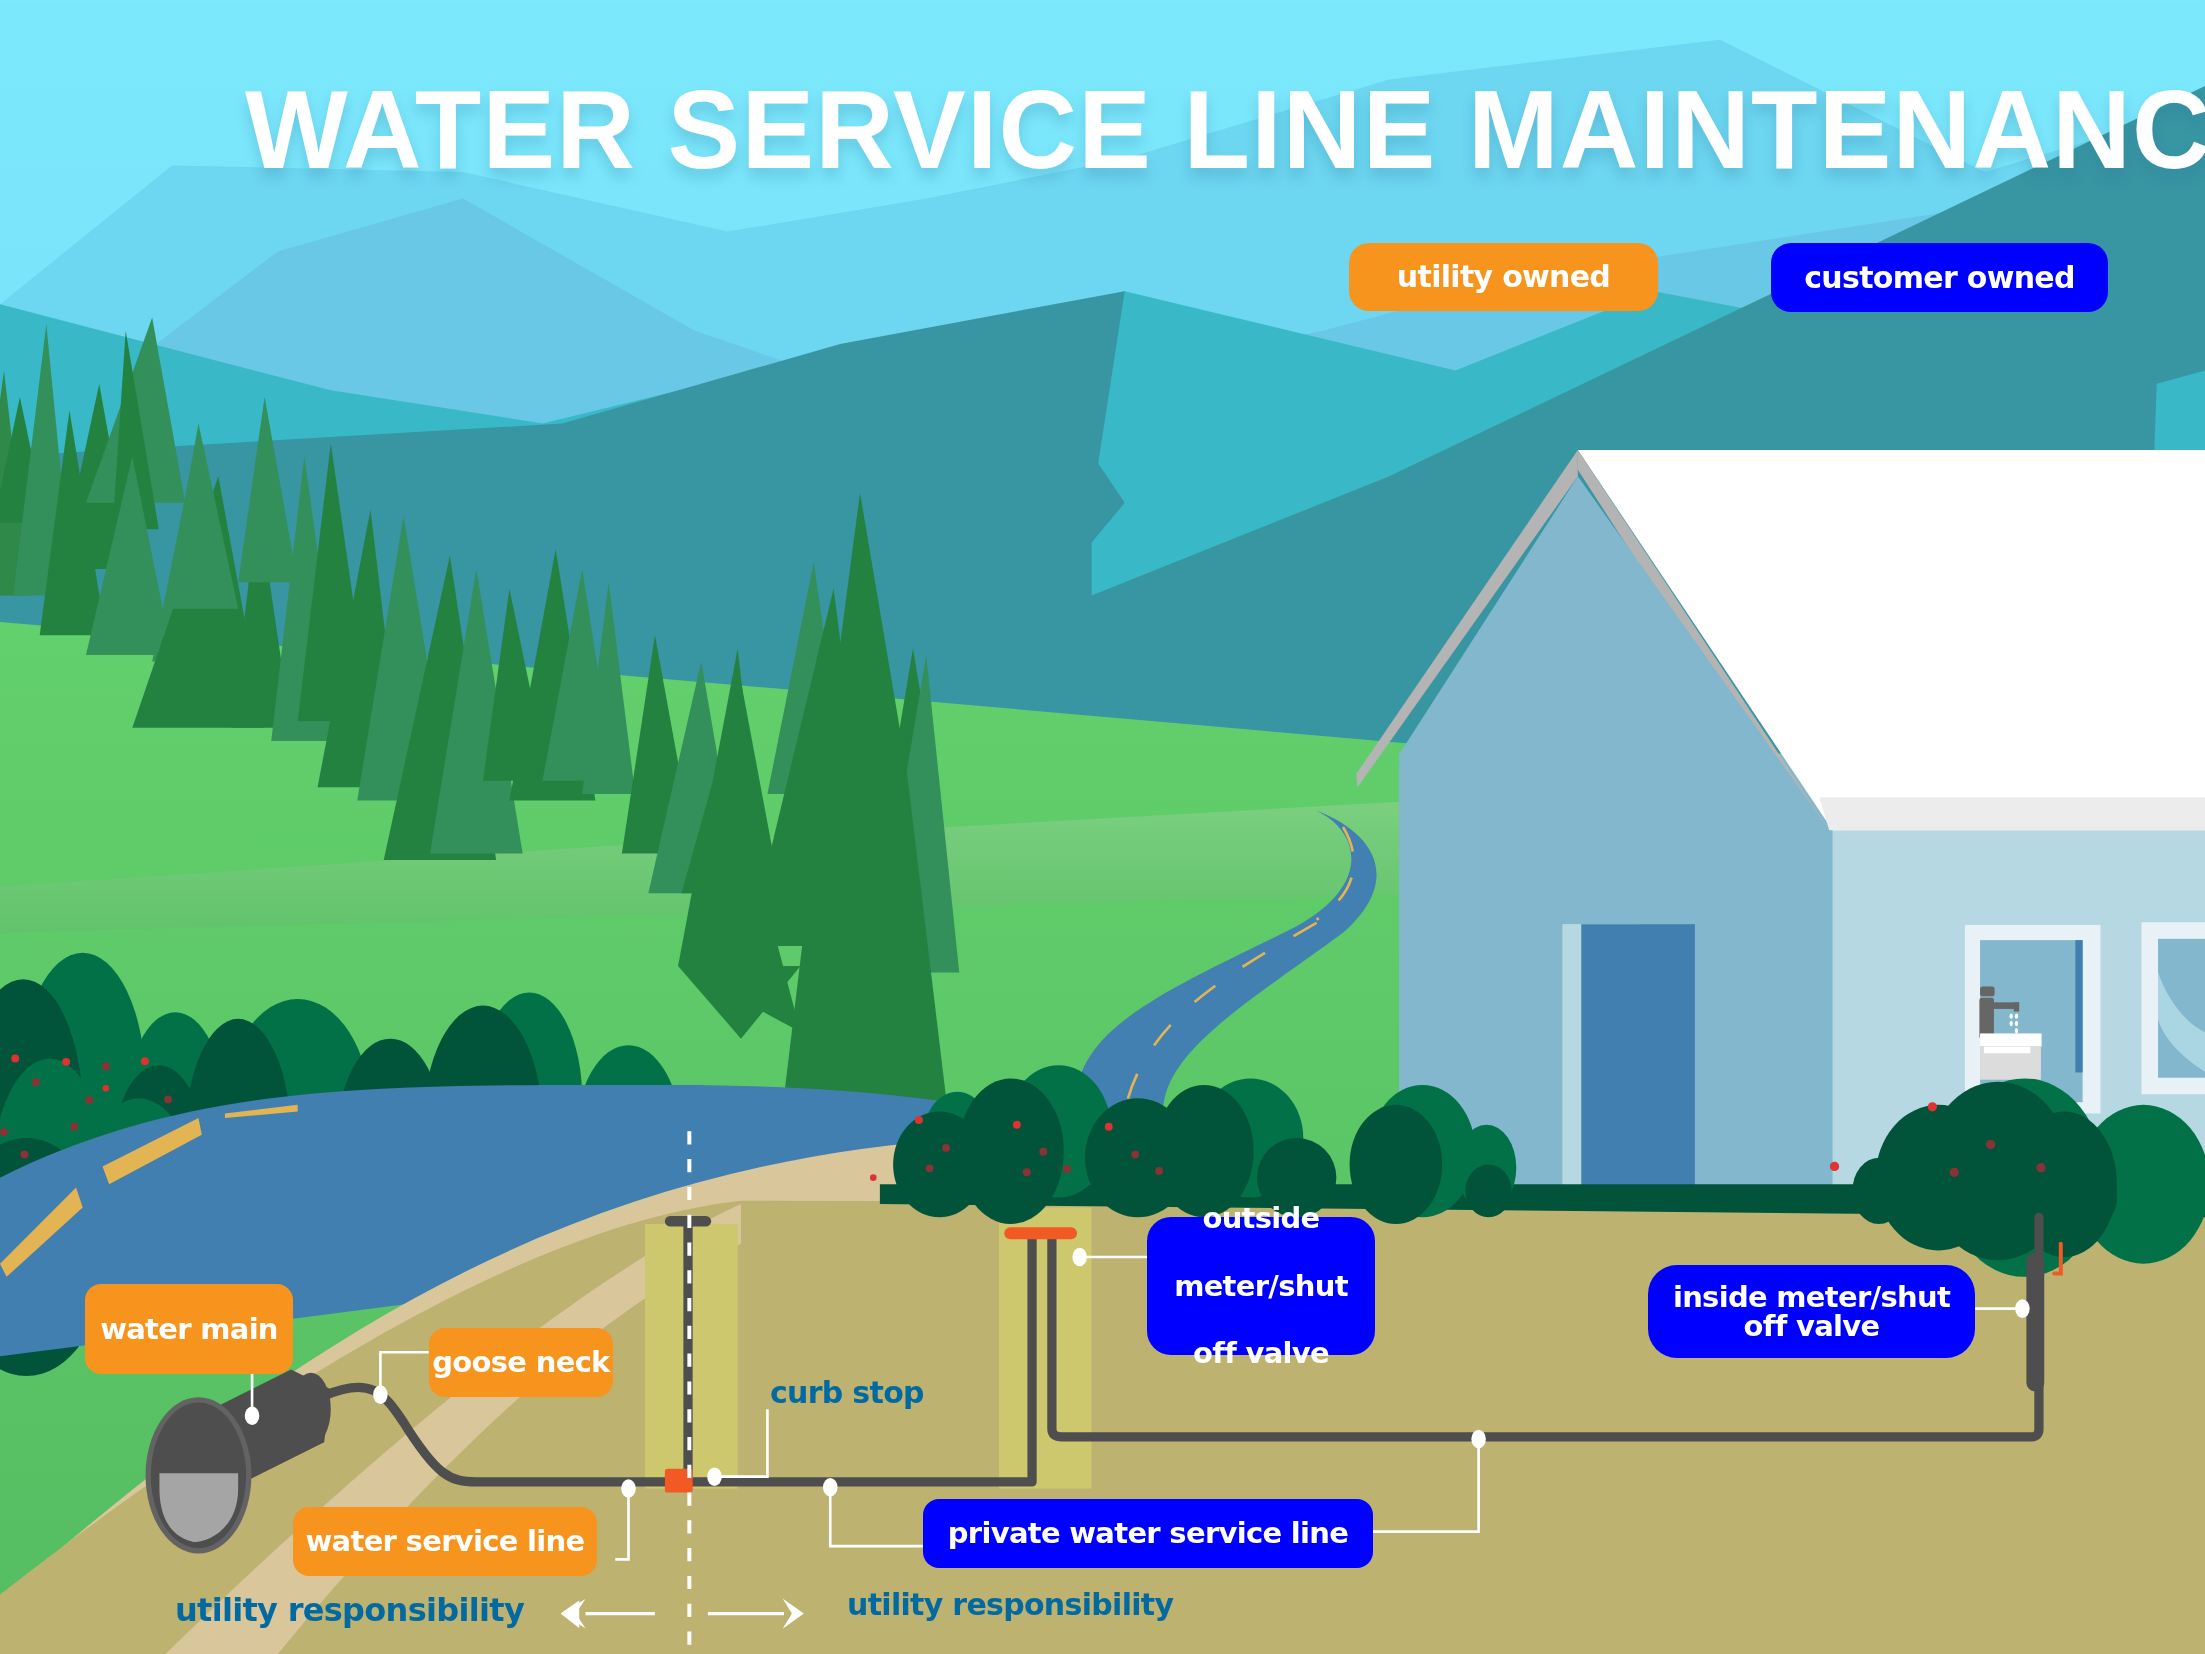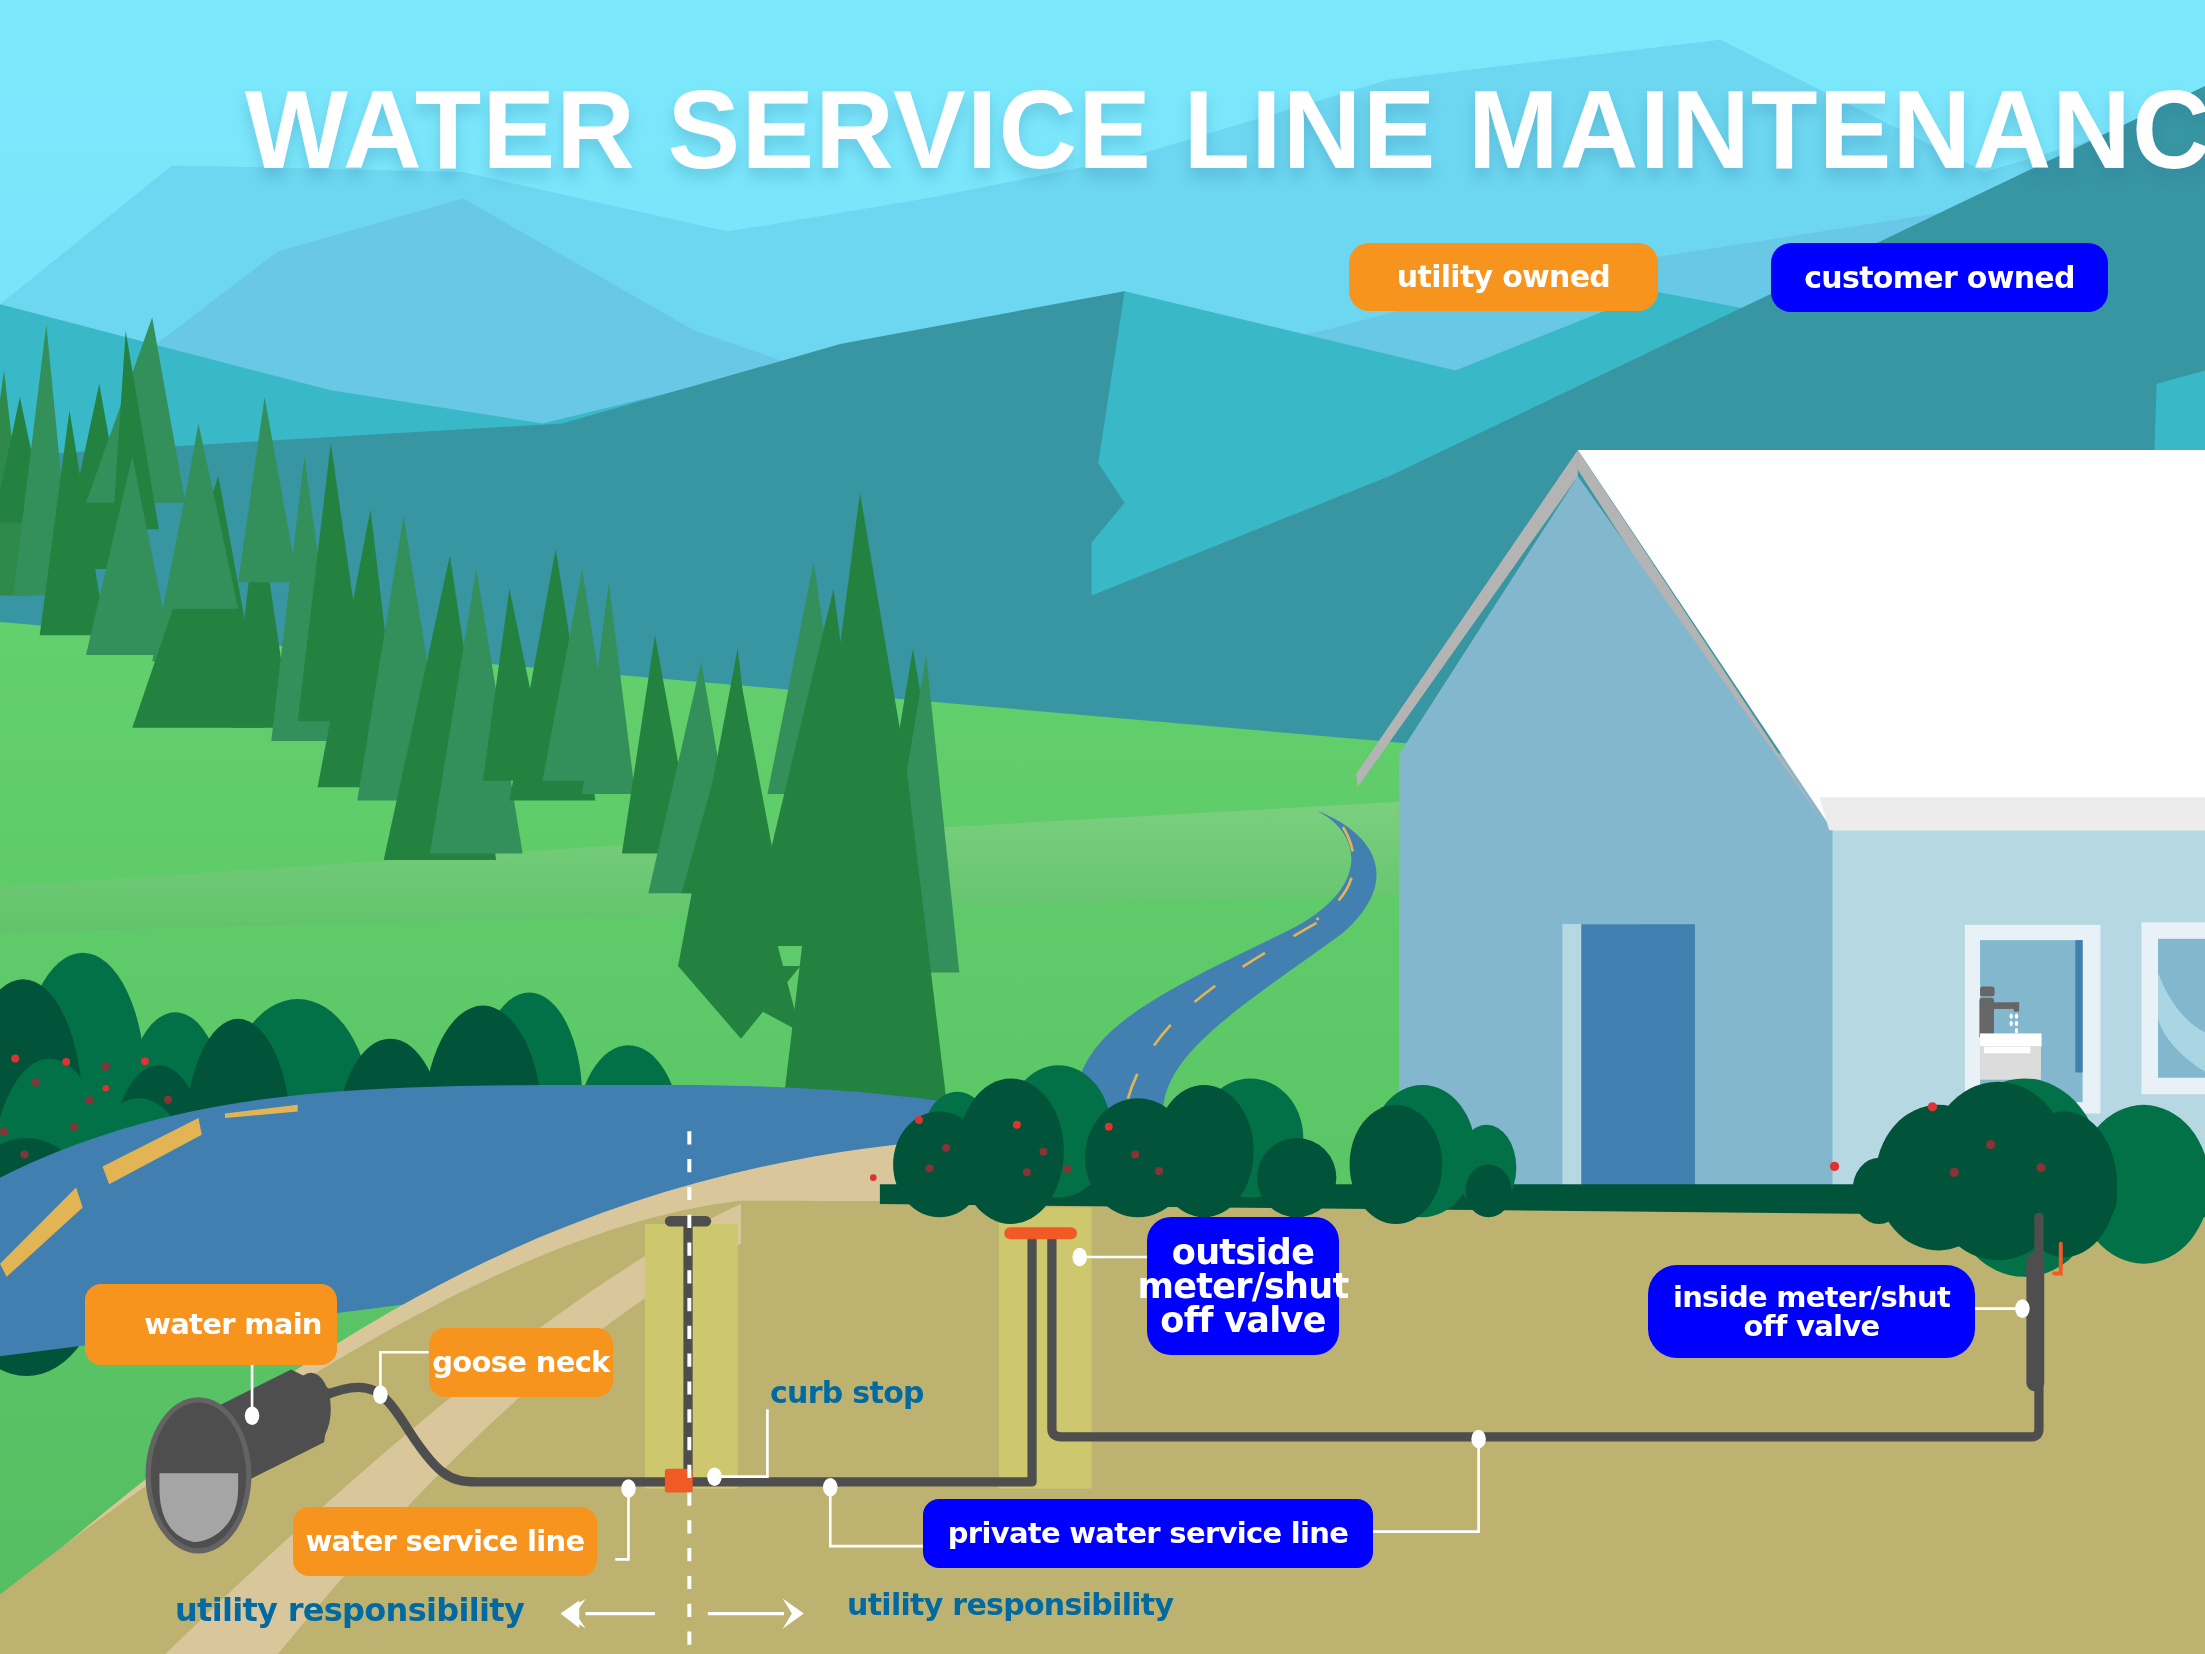--- a/index.html
+++ b/index.html
@@ -283,26 +283,26 @@
       <polygon points="1215,2439 1183,2416 1197,2439 1183,2462" stroke="none"></polygon>
     </g>
   </g>
 </svg>
 
 <div class="title">WATER SERVICE LINE MAINTENANCE</div>
 
 <div class="tag orange" style="left:1349px; top:243px; width:309px; height:68px; font-size:30px;">utility owned</div>
 <div class="tag blue" style="left:1771px; top:243px; width:337px; height:69px; font-size:30px;">customer owned</div>
 
-<div class="tag orange" style="left:85px; top:1284px; width:208px; height:81px; font-size:29px; border-radius:16px;padding-left:44px;">water main</div>
+<div class="tag orange" style="left:85px; top:1284px; width:208px; height:90px; font-size:29px; border-radius:16px;">water main</div>
 <div class="tag orange" style="left:429px; top:1328px; width:184px; height:69px; font-size:29px; border-radius:16px;">goose neck</div>
 <div class="plain-label" style="left:770px; top:1375px; font-size:30px;">curb stop</div>
 <div class="tag orange" style="left:293px; top:1507px; width:304px; height:69px; font-size:29px; border-radius:16px;">water service line</div>
 
-<div class="tag blue" style="left:1147px; top:1217px; width:192px; height:138px; font-size:35px; flex-direction:column; border-radius:24px; line-height:0.98;">
+<div class="tag blue" style="left:1147px; top:1217px; width:228px; height:138px; font-size:29px; flex-direction:column; border-radius:24px; line-height:0.98;gap:39px;">
   <span>outside</span>
   <span>meter/shut</span>
   <span>off valve</span>
 </div>
 
 <div class="tag blue" style="left:1648px; top:1265px; width:327px; height:93px; font-size:29px; flex-direction:column; border-radius:29px; line-height:0.98;">
   <span>inside meter/shut</span>
   <span>off valve</span>
 </div>
 

